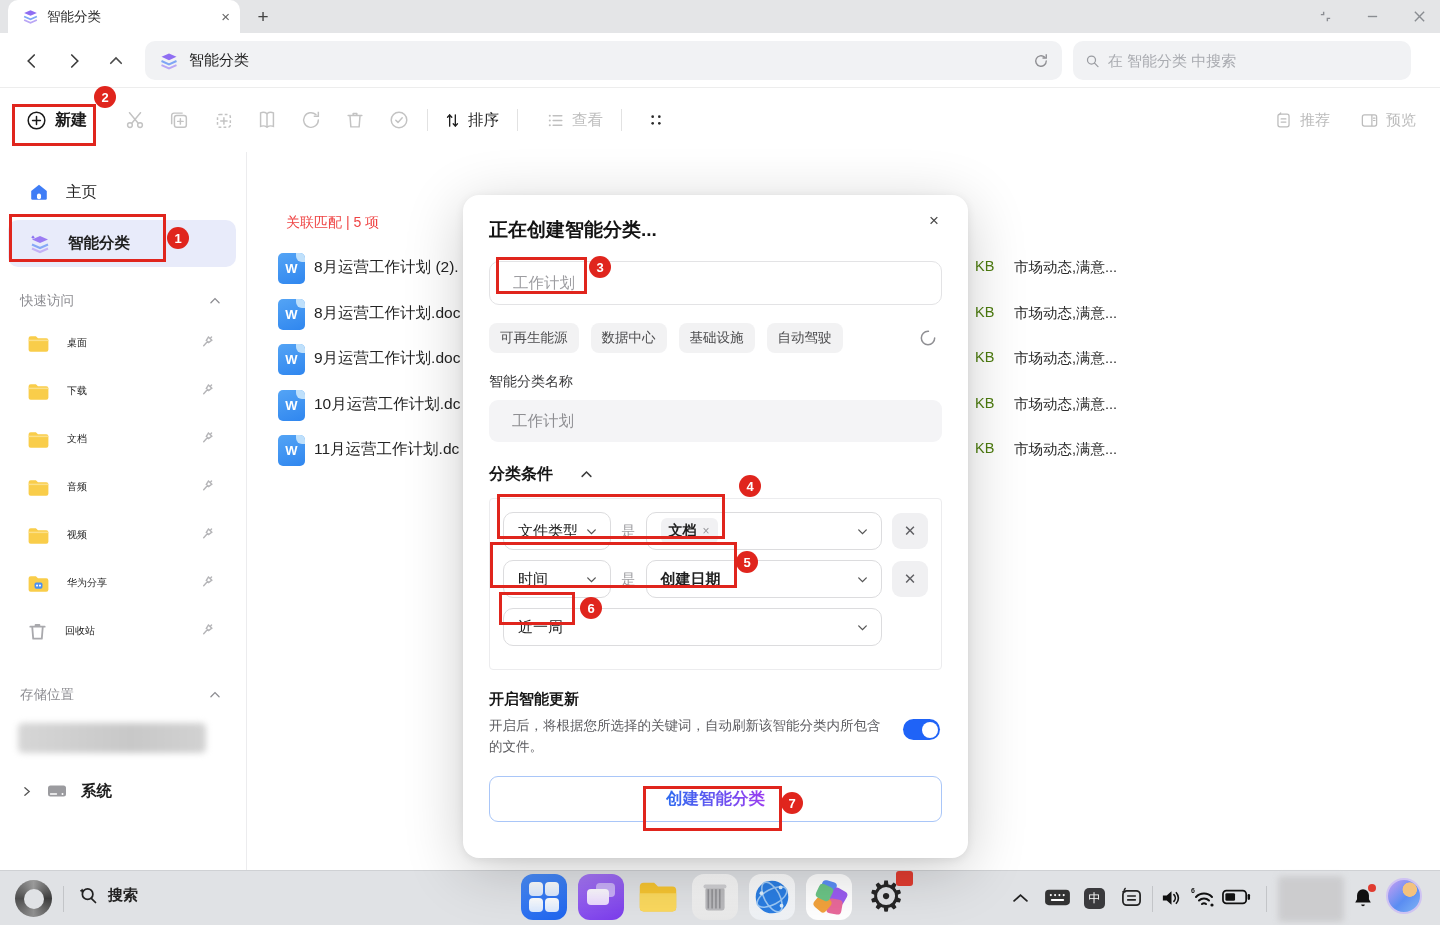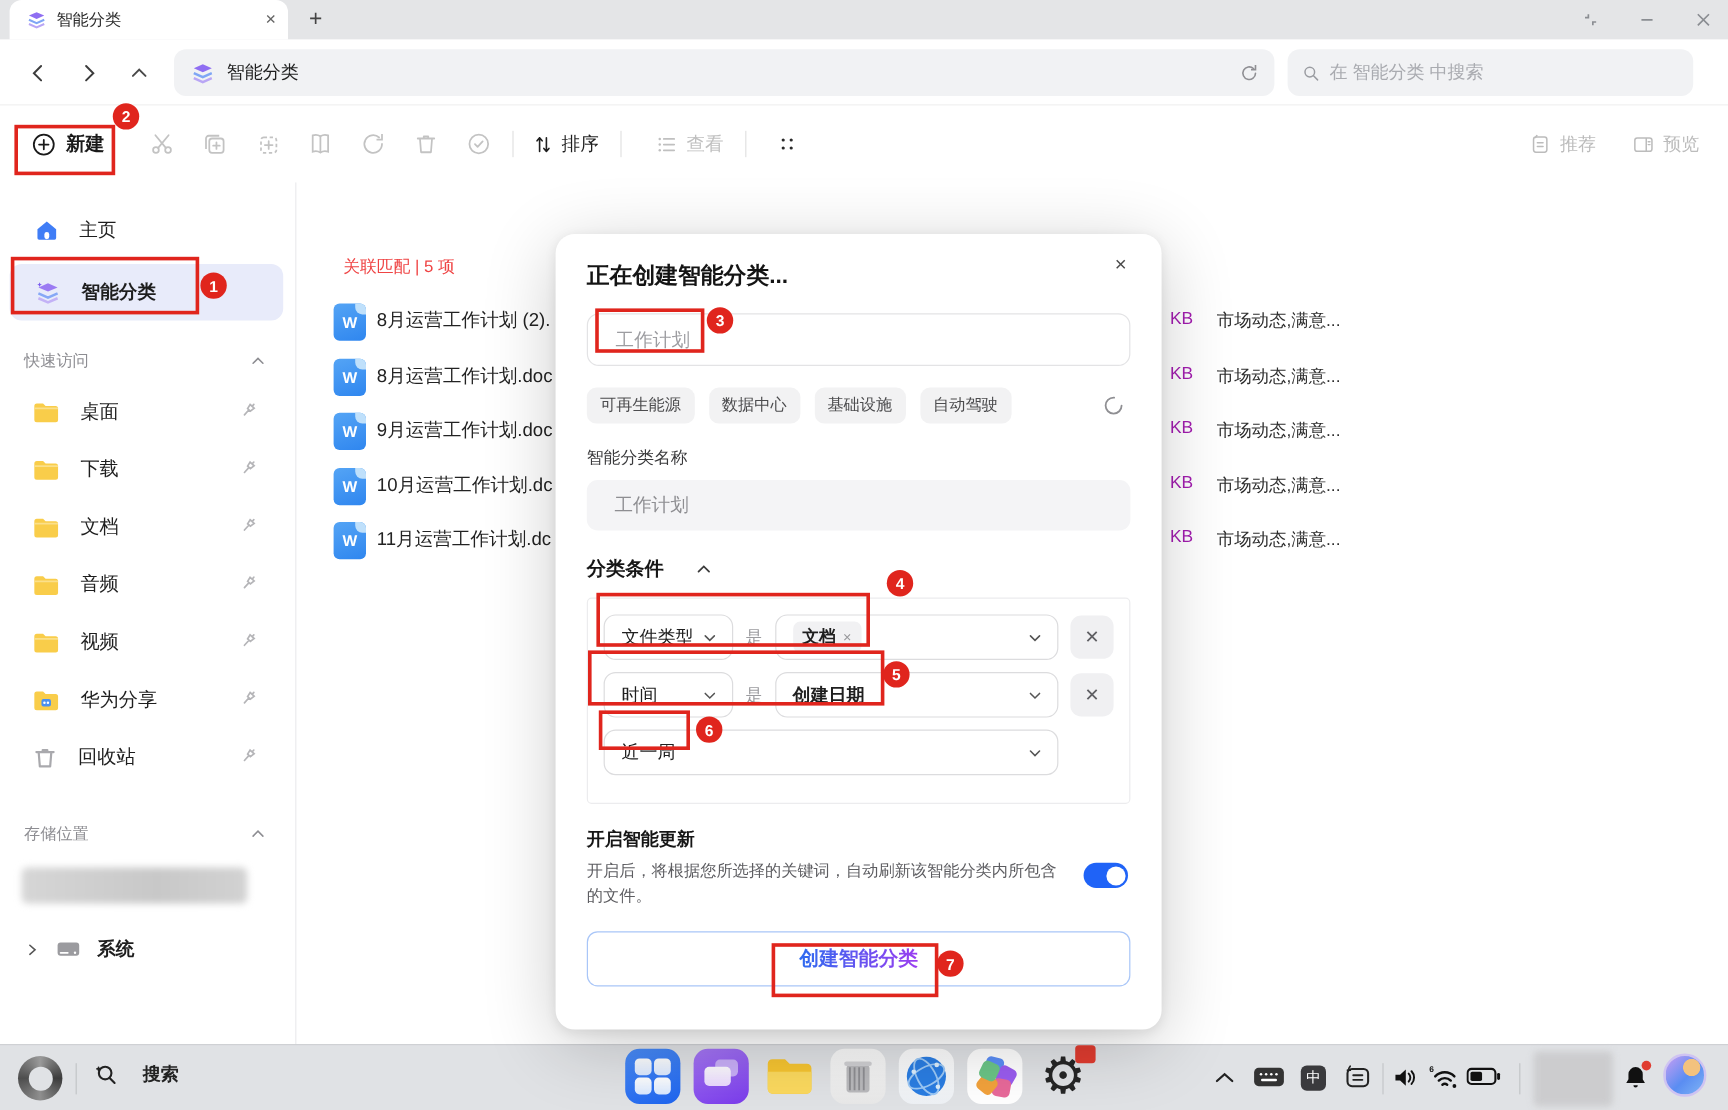--- a/index.html
+++ b/index.html
@@ -33,37 +33,37 @@
   .tool-view { display:flex; align-items:center; gap:7px; font-size:15.5px; color:#c0c0c0; margin-left:22px; }
   .tool-grid { margin-left:20px; color:#2a2a2a; }
   .tool-right { position:absolute; right:24px; display:flex; align-items:center; gap:30px; color:#bcbcbc; font-size:15px; }
   .tool-right .grp { display:flex; align-items:center; gap:7px; }
 
   
   .sidebar { position:absolute; left:0; top:152px; width:247px; height:718px; background:#fff; border-right:1px solid #ececee; }
   .side-row { display:flex; align-items:center; height:40px; padding-left:28px; gap:16px; font-size:15.5px; color:#1e1e1e; }
   .side-row.sel { margin:8px 10px 0 8px; height:47px; background:#e8ebfa; border-radius:10px; padding-left:20px; font-weight:bold; }
   .side-head { display:flex; align-items:center; justify-content:space-between; padding:0 24px 0 20px; height:36px; font-size:13.5px; color:#8d8d92; }
-  .qitem { display:flex; align-items:center; height:48px; padding-left:26px; gap:16px; font-size:16px; color:#1e1e1e; position:relative; }
+  .qitem { display:flex; align-items:center; height:48px; padding-left:26px; gap:16px; font-size:10px; color:#1e1e1e; position:relative; }
   .qitem .pin { position:absolute; right:30px; top:14px; }
   .blurline { margin:10px 0 0 18px; width:188px; height:30px; background:linear-gradient(90deg,#d6d6d6,#c8c8c8 60%,#d2d2d2); border-radius:5px; filter:blur(3px); }
   .sysrow { display:flex; align-items:center; gap:12px; margin:26px 0 0 40px; font-size:15.5px; font-weight:bold; color:#1e1e1e; }
 
   
   .content { position:absolute; left:248px; top:152px; width:1192px; height:718px; background:#fff; }
   .lhead { position:absolute; left:0; top:5px; width:1192px; height:34px; border-top:1px solid #efefef; border-bottom:1px solid #ececec; font-size:14px; color:#3c3c3c; }
   .lhead span.col { position:absolute; top:8px; }
   .lhead .vd { position:absolute; top:7px; width:1px; height:20px; background:#e3e3e3; }
   .group-label { position:absolute; left:38px; top:62px; font-size:14px; color:#ef4444; }
   .rows { position:absolute; left:0; top:94px; width:1192px; }
   .frow { position:relative; height:45.5px; }
   .ficon { position:absolute; left:30px; top:7px; width:27px; height:31px; background:linear-gradient(160deg,#54a4f5,#2f86ef); border-radius:5px; color:#fff; font-size:13px; font-weight:bold; display:flex; align-items:center; justify-content:center; }
   .ficon::after { content:""; position:absolute; right:0; top:0; width:9px; height:9px; background:#bfe0fb; border-radius:0 5px 0 6px; }
   .fname { position:absolute; left:66px; top:11px; font-size:15.5px; color:#232323; white-space:nowrap; }
-  .fsize { position:absolute; left:727px; top:12px; font-size:14.5px; color:#a21caf; }
+  .fsize { position:absolute; left:727px; top:12px; font-size:14.5px; color:#4d7c0f; }
   .fkey  { position:absolute; left:766px; top:12px; font-size:14.5px; color:#2c2c2c; }
 
   
   .dialog { position:absolute; left:463px; top:195px; width:505px; height:663px; background:#fff; border-radius:16px; box-shadow:0 12px 60px rgba(0,0,0,.20), 0 2px 10px rgba(0,0,0,.08); z-index:50; padding:22px 26px; }
   .dlg-title { font-size:19px; font-weight:bold; color:#141414; }
   .dlg-close { position:absolute; right:22px; top:16px; font-size:17px; color:#4a4a4a; width:24px; height:24px; text-align:center; }
   .kw-input { margin-top:18px; height:44px; border:1px solid #e3e3e5; border-radius:10px; display:flex; align-items:center; padding-left:23px; font-size:15.5px; color:#9d9da1; }
   .tagrow { display:flex; align-items:center; gap:12px; margin-top:18px; }
   .tag { background:#f2f2f3; border-radius:8px; padding:6px 11px; font-size:13.5px; color:#4c4c4e; }
   .tagrow .spin { margin-left:auto; margin-right:4px; }
@@ -91,21 +91,21 @@
 
   
   .anno-box { position:absolute; border:3px solid #e0251d; z-index:80; pointer-events:none; }
   .anno-badge { position:absolute; width:22px; height:22px; border-radius:50%; background:#e0251d; color:#fff; font-size:13px; font-weight:bold; display:flex; align-items:center; justify-content:center; z-index:85; }
 
   
   .taskbar { position:absolute; left:0; top:870px; width:1440px; height:55px; background:#e0e2e5; border-top:1px solid #cfd1d4; }
   .ring { position:absolute; left:15px; top:9px; width:37px; height:37px; border-radius:50%; background:conic-gradient(#9a9a9a,#3c3c3c,#8f8f8f,#4e4e4e,#9a9a9a); }
   .ring::after { content:""; position:absolute; left:8.5px; top:8.5px; width:20px; height:20px; border-radius:50%; background:#e0e2e5; }
   .tb-div { position:absolute; width:1px; height:26px; background:#c3c5c8; top:15px; }
-  .tb-search { position:absolute; left:78px; top:14px; display:flex; align-items:center; gap:20px; font-size:15px; font-weight:bold; color:#222; }
+  .tb-search { position:absolute; left:78px; top:14px; display:flex; align-items:center; gap:9px; font-size:15px; font-weight:bold; color:#222; }
   .dock { position:absolute; left:521px; top:3px; display:flex; gap:11px; }
   .dicon { width:46px; height:46px; border-radius:12px; position:relative; }
   .d-grid { background:linear-gradient(160deg,#4b8df8,#1e64ee); }
   .d-grid i { position:absolute; width:14px; height:14px; background:linear-gradient(#fff,#d9e8ff); border-radius:4px; }
   .d-win { background:linear-gradient(160deg,#a678f5,#7a3beb); }
   .d-win i { position:absolute; border-radius:4px; }
   .d-folder { background:transparent; }
   .d-trash { background:linear-gradient(#fafafa,#e8e8e8); }
   .d-globe { background:linear-gradient(#fdfdfd,#eef1f5); }
   .d-gal { background:#fff; }

